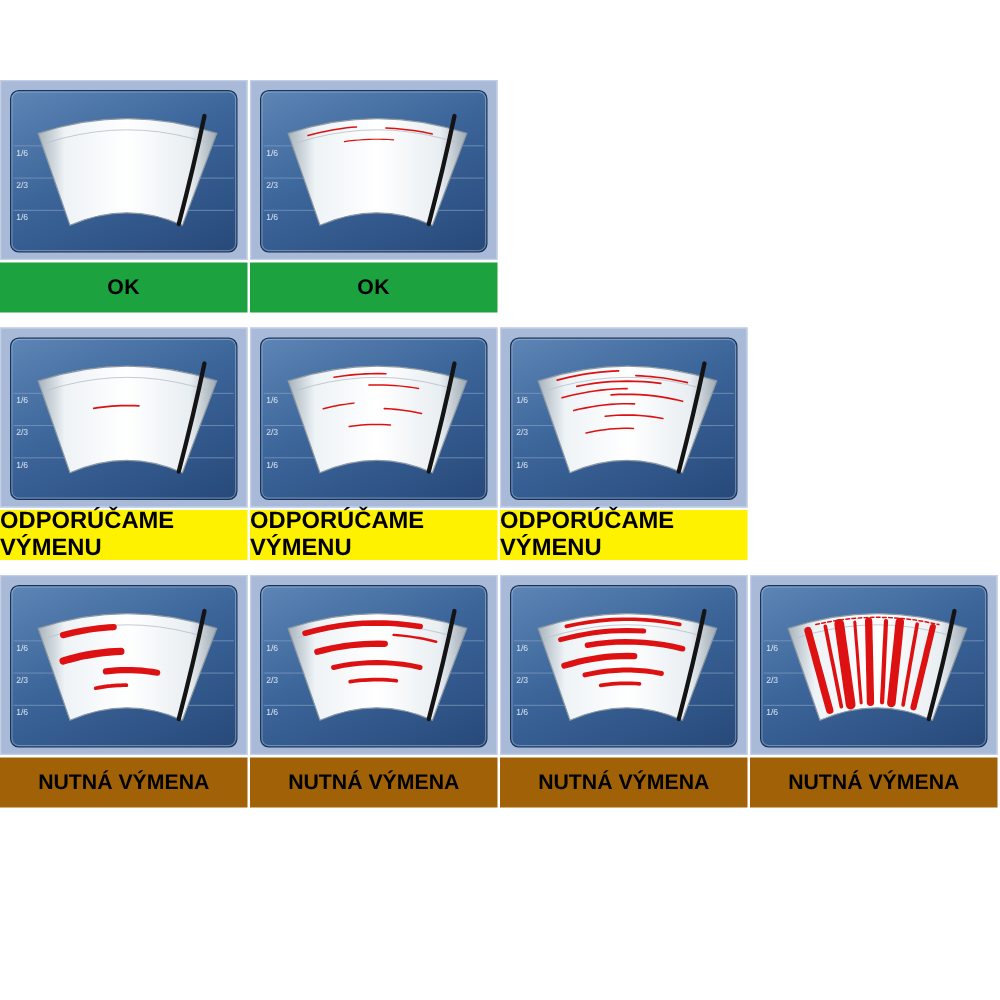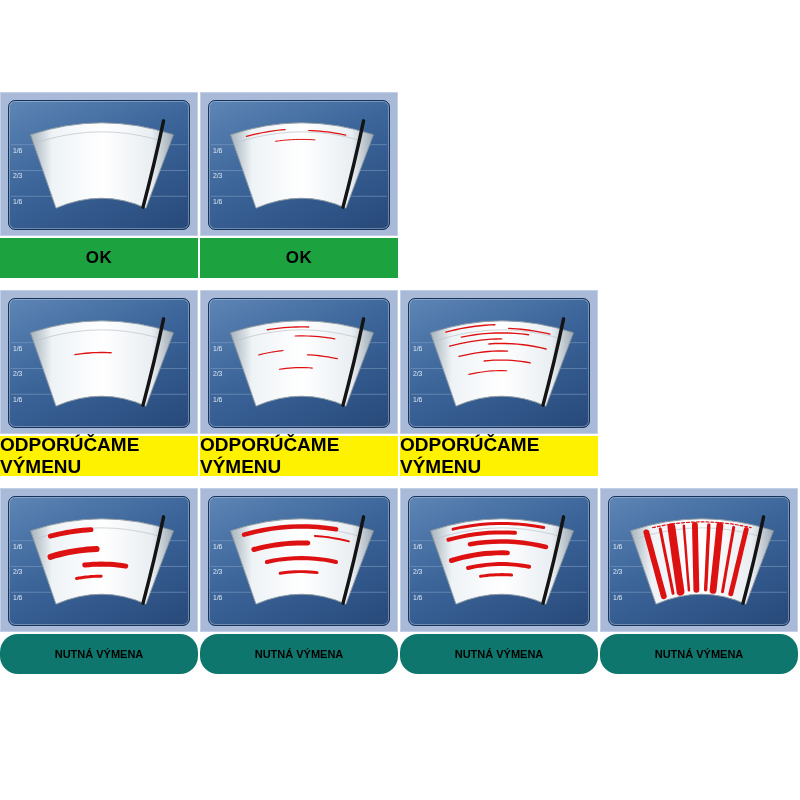--- a/index.html
+++ b/index.html
@@ -1,31 +1,31 @@
 <!DOCTYPE html>
 <html><head>
 <meta charset="utf-8">
 <style>
   html,body{margin:0;padding:0;background:#ffffff;}
   body{width:800px;height:800px;overflow:hidden;font-family:"Liberation Sans",sans-serif;}
-  .board{box-sizing:border-box;width:800px;height:756px;padding-top:92px;background:#ffffff;}
+  .board{box-sizing:border-box;width:800px;height:756px;padding-top:64px;background:#ffffff;}
   .row{display:flex;gap:2px;margin-bottom:12px;}
   .cell{width:198px;flex:0 0 198px;}
   .panel{height:144px;background:#a9bad9;padding:7px;box-sizing:border-box;
          border:1px solid #c3cfe6;}
   .panel-inner{height:100%;border-radius:7px;overflow:hidden;
          background:linear-gradient(155deg,#5d85b5 0%,#3c659a 45%,#27497a 100%);
          border:1px solid #173357;
          box-shadow:inset 0 0 0 1px rgba(220,232,248,.35);}
   .panel-inner svg{display:block;}
   .status{height:40px;margin-top:2px;display:flex;align-items:center;justify-content:center;
           font-weight:bold;color:#000;}
   .status-ok{background:#1ca23f;font-size:17px;letter-spacing:.5px;}
   .status-warn{background:#fff200;font-size:19px;}
-  .status-bad{background:#0f766e;font-size:11px;border-radius:18px;}
+  .status-bad{background:#a16207;font-size:17px;}
 </style>
 </head>
 <body>
 
 <div class="board">
 
   <div class="row">
     <div class="cell">
       <div class="panel">
         <div class="panel-inner">

